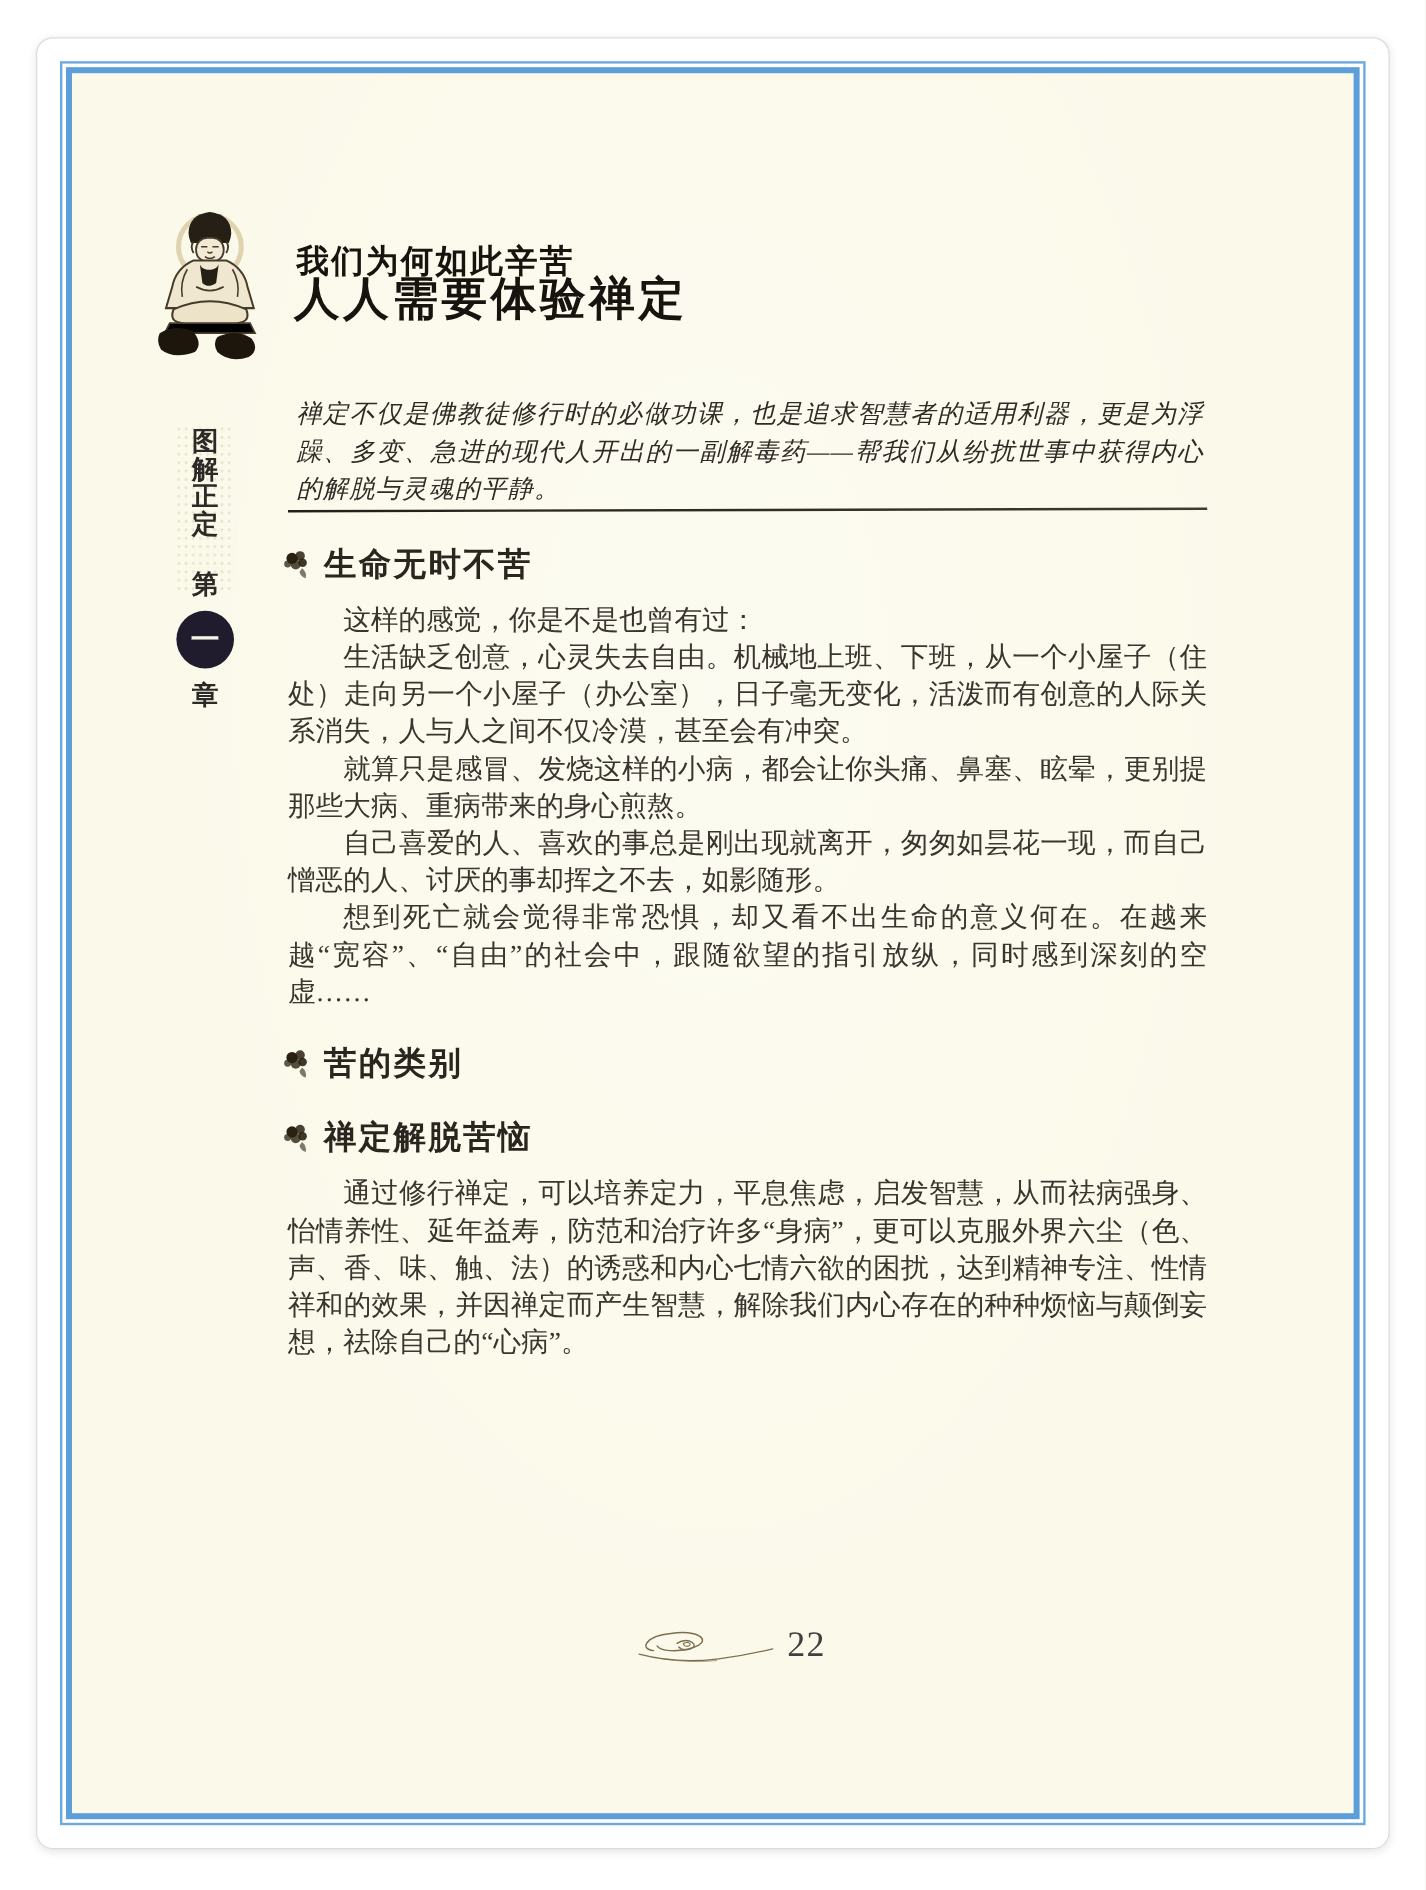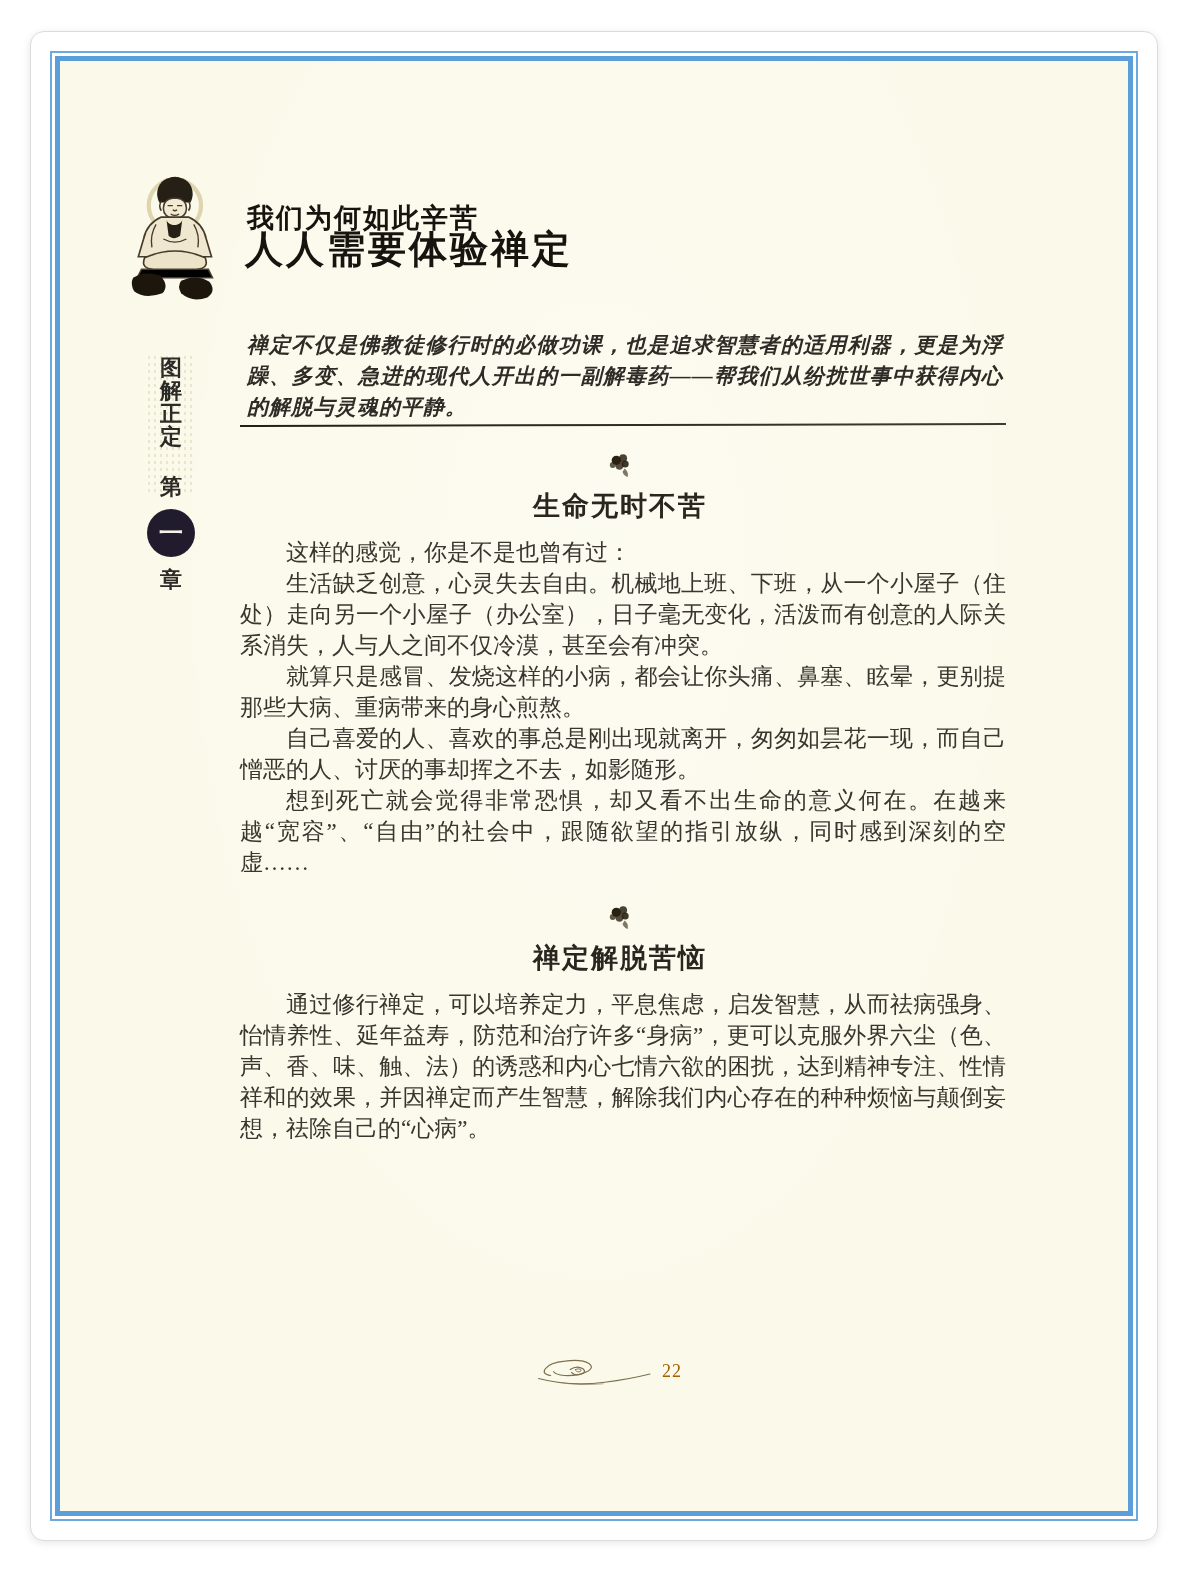--- a/index.html
+++ b/index.html
@@ -49,49 +49,49 @@
     font-size:27px; font-weight:700; letter-spacing:2px; color:#17140f;
     font-family:"Liberation Sans", sans-serif;
   }
   .page-title {
     position:absolute; left:245px; top:224px;
     font-size:38px; font-weight:700; letter-spacing:3px; color:#17140f;
   }
   .intro {
     position:absolute; left:247px; top:330px; width:756px;
     font-size:21px; line-height:31px; font-style:italic; letter-spacing:1px;
-    color:#2f2b26; text-align:justify;font-weight:bold;
+    color:#2f2b26; text-align:justify;
   }
   .rule {
     position:absolute; left:240px; top:424px; width:766px; height:2px;
     background:linear-gradient(90deg,#221e18,#403a31); transform:rotate(-0.15deg);
   }
   
   .content { position:absolute; left:240px; top:452px; width:766px; }
   .section-heading {
     display:flex; align-items:center; gap:9px; margin:26px 0 13px -6px;
-    font-size:27px; font-weight:700; letter-spacing:2px; color:#2a251f;flex-direction:column;
+    font-size:27px; font-weight:700; letter-spacing:2px; color:#2a251f;
   }
   .section:first-child .section-heading { margin-top:0; }
   .blossom { width:27px; height:27px; flex:0 0 auto; }
   .blossom svg { width:100%; height:100%; }
   .content p {
     margin:0; font-size:23px; line-height:31px; color:#3a352f;
     text-align:justify; text-indent:2em;
   }
   .content p b { color:#28231d; }
   
   .page-footer {
     position:absolute; left:240px; top:1350px; width:766px;
     display:flex; align-items:center; justify-content:center; gap:6px;
     transform:translateX(-18px);
   }
   .cloud { width:128px; height:42px; }
   .cloud svg { width:100%; height:100%; }
-  .page-num { font-size:18px; color:#a16207; letter-spacing:1px; }
+  .page-num { font-size:30px; color:#404040; letter-spacing:1px; }
 </style>
 </head>
 <body>
 
 <div id="page">
   <div class="scan-card">
     <div class="frame-outer">
       <div class="frame-inner"></div>
     </div>
   </div>
@@ -150,20 +150,35 @@
         <span>生命无时不苦</span>
       </div>
       <p>这样的感觉，你是不是也曾有过：</p>
       <p>生活缺乏创意，心灵失去自由。机械地上班、下班，从一个小屋子（住处）走向另一个小屋子（办公室），日子毫无变化，活泼而有创意的人际关系消失，人与人之间不仅冷漠，甚至会有冲突。</p>
       <p>就算只是感冒、发烧这样的小病，都会让你头痛、鼻塞、眩晕，更别提那些大病、重病带来的身心煎熬。</p>
       <p>自己喜爱的人、喜欢的事总是刚出现就离开，匆匆如昙花一现，而自己憎恶的人、讨厌的事却挥之不去，如影随形。</p>
       <p>想到死亡就会觉得非常恐惧，却又看不出生命的意义何在。在越来越“宽容”、“自由”的社会中，跟随欲望的指引放纵，同时感到深刻的空虚……</p>
     </div>
 
     <div class="section">
+      <div class="section-heading">
+        <span class="blossom">
+          <svg viewBox="0 0 26 26">
+              <g fill="#2a2112">
+                <circle cx="9" cy="8" r="4.5"></circle>
+                <circle cx="15.5" cy="6" r="3.8" opacity=".85"></circle>
+                <circle cx="17.5" cy="11.5" r="3.4" opacity=".9"></circle>
+                <circle cx="12" cy="13" r="4" opacity=".8"></circle>
+                <circle cx="5.5" cy="12.5" r="2.8" opacity=".75"></circle>
+                <path d="M17 16 q4 3 3 8 q-4 -1 -5 -5z" opacity=".6"></path>
+              </g>
+            </svg>
+        </span>
+        <span>苦的类别</span>
+      </div>
     </div>
 
     <div class="section">
       <div class="section-heading">
         <span class="blossom">
           <svg viewBox="0 0 26 26">
               <g fill="#2a2112">
                 <circle cx="9" cy="8" r="4.5"></circle>
                 <circle cx="15.5" cy="6" r="3.8" opacity=".85"></circle>
                 <circle cx="17.5" cy="11.5" r="3.4" opacity=".9"></circle>

